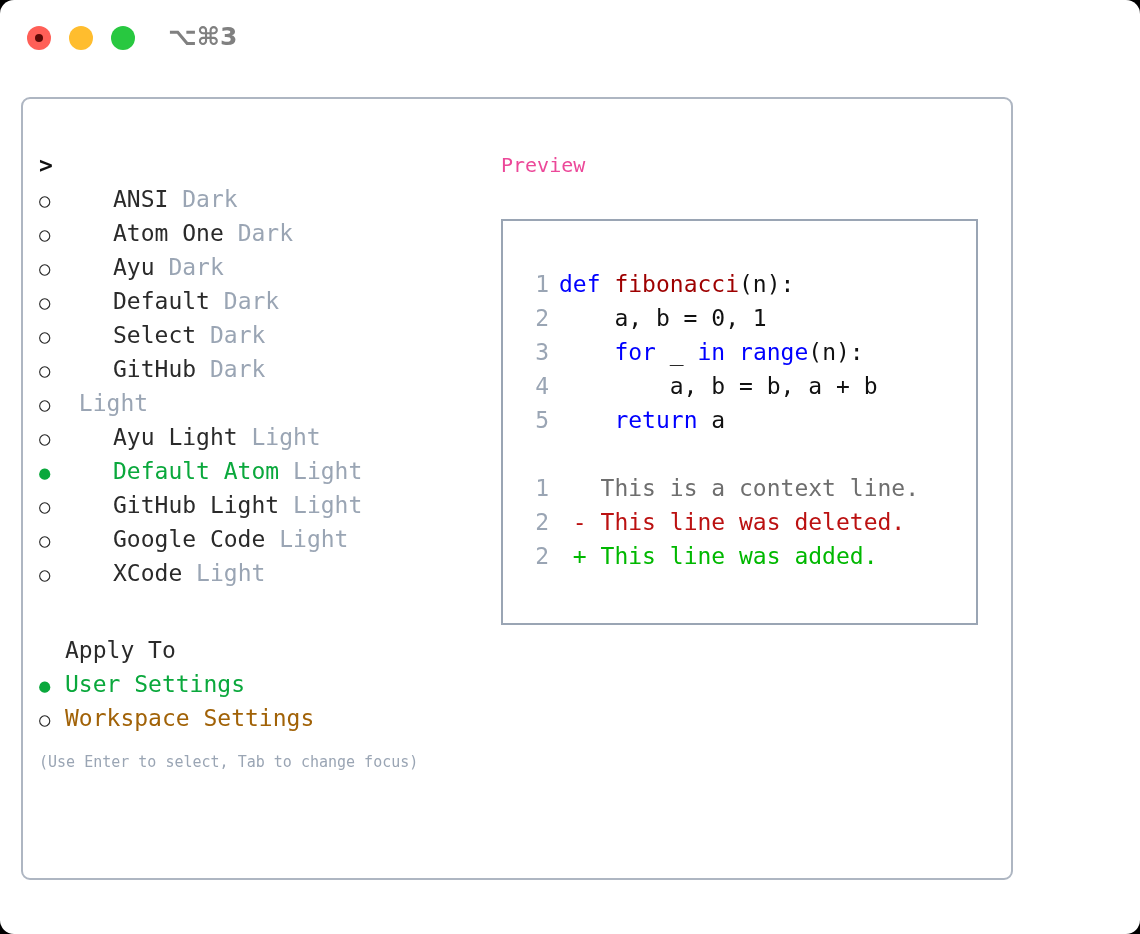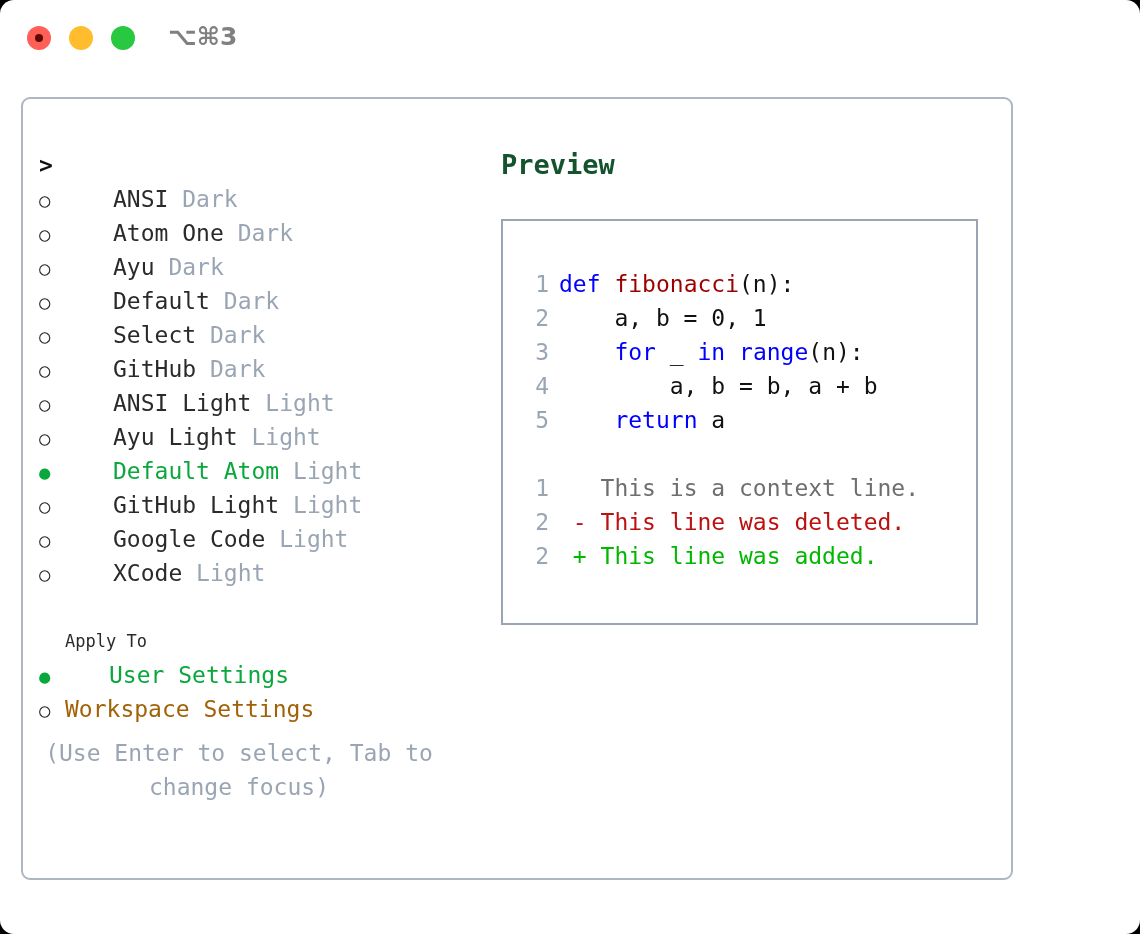--- a/index.html
+++ b/index.html
@@ -112,48 +112,48 @@
   }
   .marker.caret {
     font-size: 23px;
     color: #111111;
     font-weight: bold;
   }
   .theme-name { color: #2a2a2a; margin-left: 48px; }
   .row.selected .theme-name { color: #0aa83c; }
   .theme-kind { color: #9aa5b4; }
   .section-title {
-    font-size: 17px;
+    font-size: 23px;
     color: #2a2a2a;
     line-height: 34px;
     height: 34px;
     padding-left: 26px;
     white-space: pre;
+    margin-top: 9px;
   }
   .apply-name { color: #a16207; }
-  .row.selected .apply-name { color: #0aa83c; margin-left: 44px; }
+  .row.selected .apply-name { color: #0aa83c; }
   .spacer-34 { height: 34px; }
   .help {
     margin-top: 10px;
-    font-size: 23px;
+    font-size: 15px;
     line-height: 34px;
     color: #9aa5b4;
     width: 400px;
-    text-align: center;
   }
   
   .right {
     position: absolute;
     left: 478px; top: 49px;
     width: 500px;
   }
   .preview-title {
-    font-size: 27px;
-    font-weight: bold;
-    color: #14532d;
+    font-size: 20px;
+    font-weight: normal;
+    color: #ec4899;
     line-height: 34px;
     white-space: pre;
   }
   .preview-box {
     margin-top: 37px;
     width: 477px;
     height: 406px;
     border: 2px solid #9aa5b4;
     box-sizing: border-box;
     background: #ffffff;
@@ -207,21 +207,21 @@
           <span class="marker caret">&gt;</span>
         </div>
 
         <div id="theme-list">
             <div class="row"><span class="marker">○</span><span class="theme-name">ANSI</span><span> </span><span class="theme-kind">Dark</span></div>
             <div class="row"><span class="marker">○</span><span class="theme-name">Atom One</span><span> </span><span class="theme-kind">Dark</span></div>
             <div class="row"><span class="marker">○</span><span class="theme-name">Ayu</span><span> </span><span class="theme-kind">Dark</span></div>
             <div class="row"><span class="marker">○</span><span class="theme-name">Default</span><span> </span><span class="theme-kind">Dark</span></div>
             <div class="row"><span class="marker">○</span><span class="theme-name">Select</span><span> </span><span class="theme-kind">Dark</span></div>
             <div class="row"><span class="marker">○</span><span class="theme-name">GitHub</span><span> </span><span class="theme-kind">Dark</span></div>
-            <div class="row"><span class="marker">○</span><span class="theme-name">ANSI Light</span><span> </span><span class="theme-kind">Light</span></div>
+            <div class="row"><span class="marker">○</span><span> </span><span class="theme-kind">Light</span></div>
             <div class="row"><span class="marker">○</span><span class="theme-name">Ayu Light</span><span> </span><span class="theme-kind">Light</span></div>
             <div class="row selected"><span class="marker sel">●</span><span class="theme-name">Default Atom</span><span> </span><span class="theme-kind">Light</span></div>
             <div class="row"><span class="marker">○</span><span class="theme-name">GitHub Light</span><span> </span><span class="theme-kind">Light</span></div>
             <div class="row"><span class="marker">○</span><span class="theme-name">Google Code</span><span> </span><span class="theme-kind">Light</span></div>
             <div class="row"><span class="marker">○</span><span class="theme-name">XCode</span><span> </span><span class="theme-kind">Light</span></div>
           </div>
 
         <div class="spacer-34"></div>
 
         <div class="section-title">Apply To</div>

